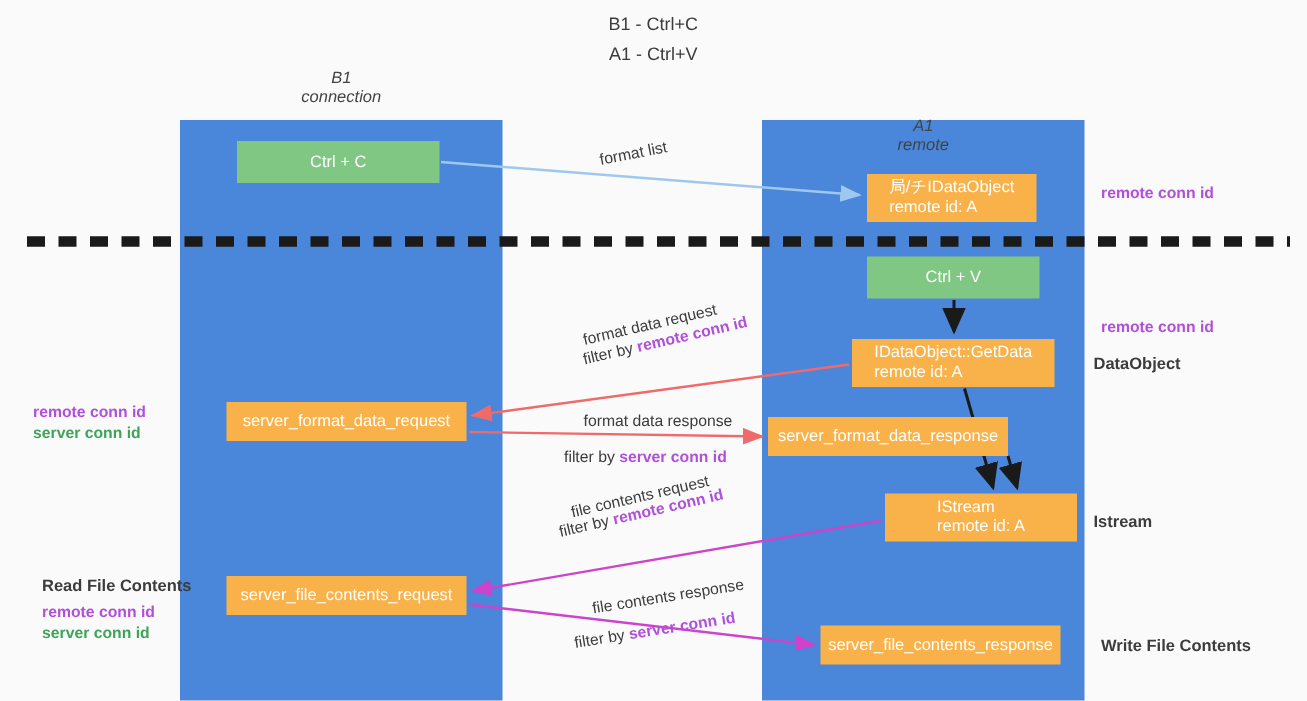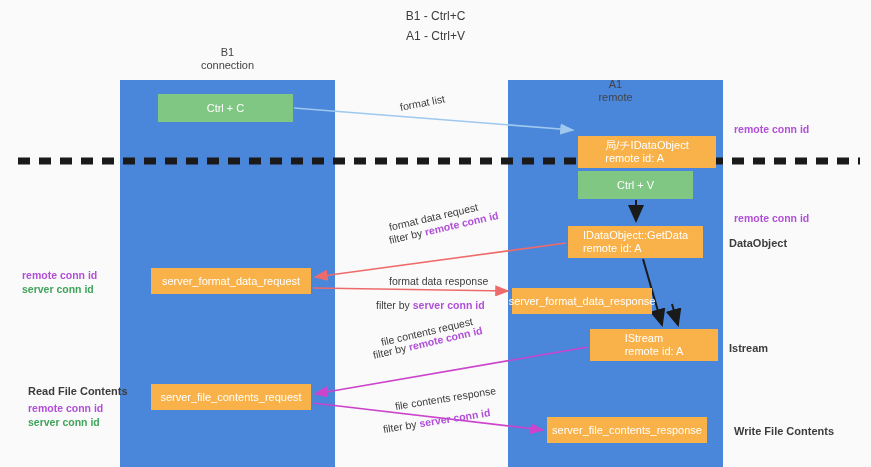--- a/index.html
+++ b/index.html
@@ -16,41 +16,41 @@
   #col-b1{left:120px;top:80px;width:215px;height:387px;}
   #col-a1{left:508px;top:80px;width:215px;height:387px;}
 
   
   .diagram-title{
     position:absolute;left:0;top:6px;width:871px;
     text-align:center;font-size:12px;color:#3c3c3c;line-height:20px;
   }
   .col-head{
     position:absolute;text-align:center;font-size:11px;color:#444;
-    line-height:13px;width:215px;
+    line-height:13px;width:215px;font-style:italic;
   }
   #head-b1{left:120px;top:46px;}
   #head-a1{left:508px;top:46px;margin-top:32px;}
 
   
   .node{
     position:absolute;
     display:flex;align-items:center;justify-content:center;
     text-align:left;color:#ffffff;font-size:11px;line-height:13px;
     box-sizing:border-box;padding:2px 4px;
   }
   .green{background:#81c784;}
   .orange{background:#f9b24a;}
 
   #n-ctrlc{left:158px;top:94px;width:135px;height:28px;}
-  #n-idataobject{left:578px;top:116px;width:138px;height:32px;margin-top:20px;}
+  #n-idataobject{left:578px;top:116px;width:113px;height:32px;}
   #n-ctrlv{left:578px;top:171px;width:115px;height:28px;}
   #n-getdata{left:568px;top:226px;width:135px;height:32px;}
   #n-sfdreq{left:151px;top:268px;width:160px;height:26px;}
-  #n-sfdres{left:512px;top:278px;width:140px;height:26px;margin-top:10px;}
+  #n-sfdres{left:512px;top:278px;width:160px;height:26px;}
   #n-istream{left:590px;top:329px;width:128px;height:32px;}
   #n-sfcreq{left:151px;top:384px;width:160px;height:26px;}
   #n-sfcres{left:547px;top:417px;width:160px;height:26px;}
 
   
   .side{
     position:absolute;font-size:10.5px;line-height:14px;font-weight:bold;
   }
   .side.plain{font-weight:bold;color:#3c3c3c;font-size:11px;}
   .cl-remote{color:#b14fd8;}

